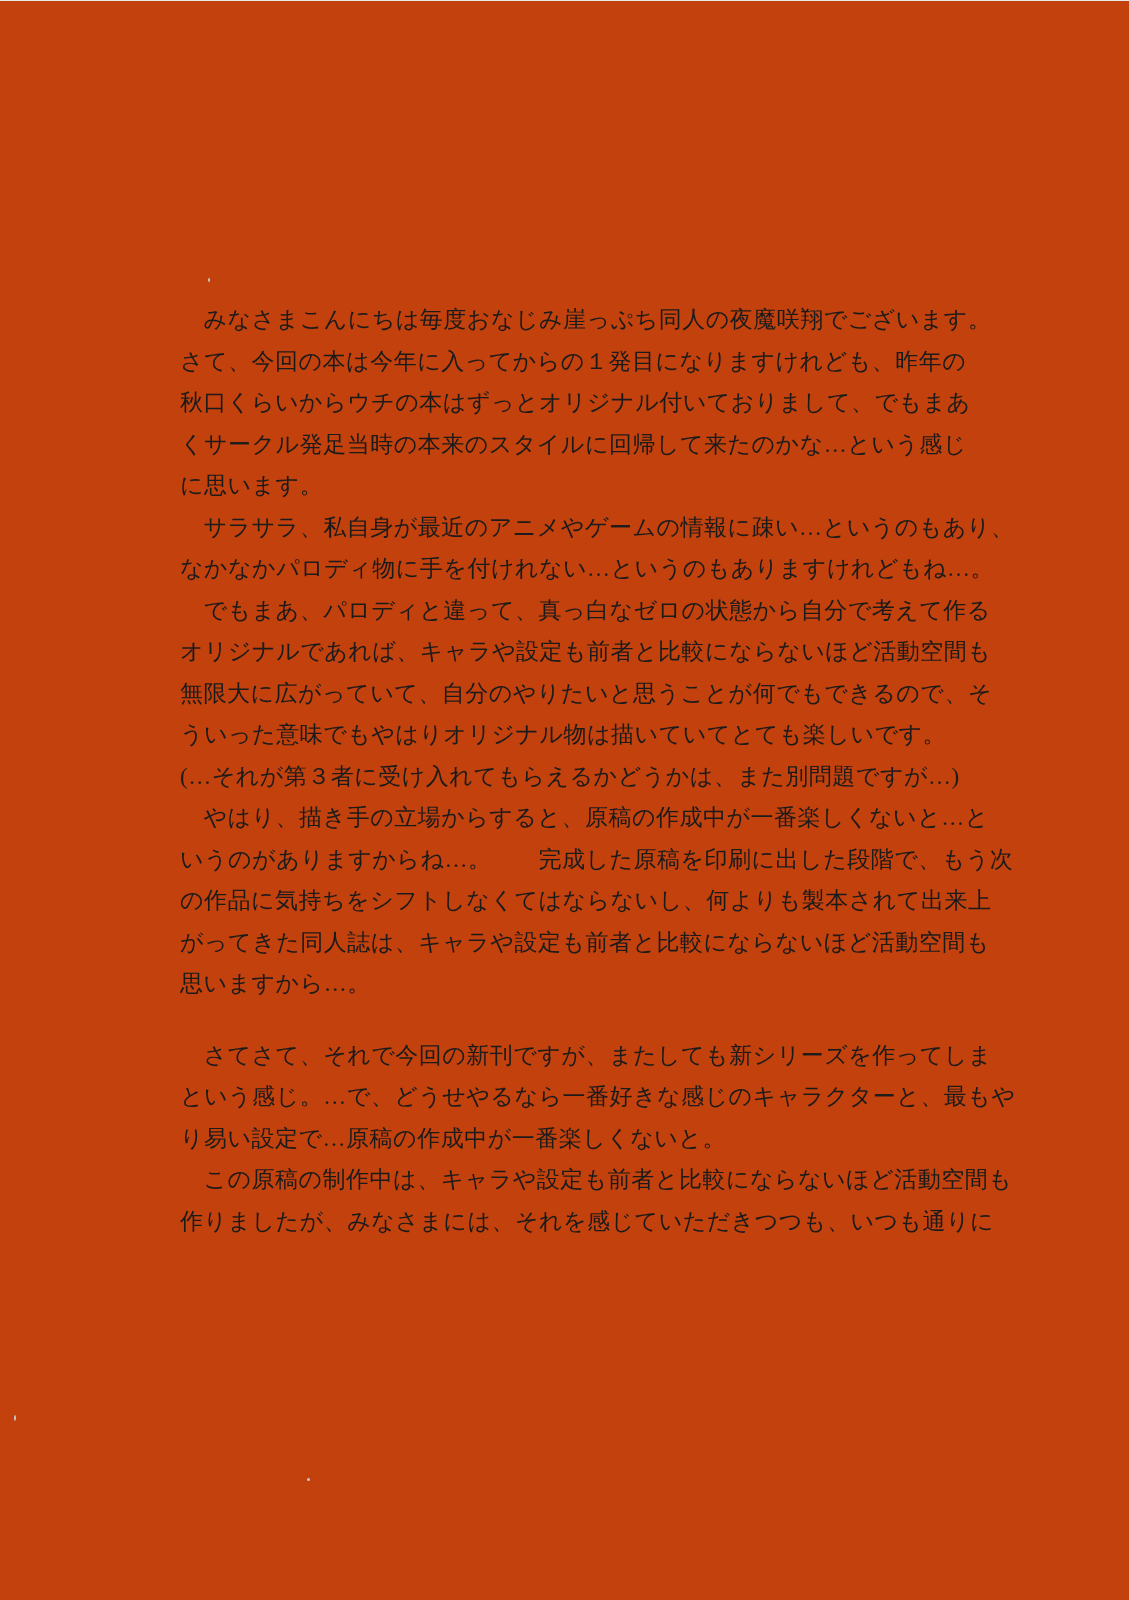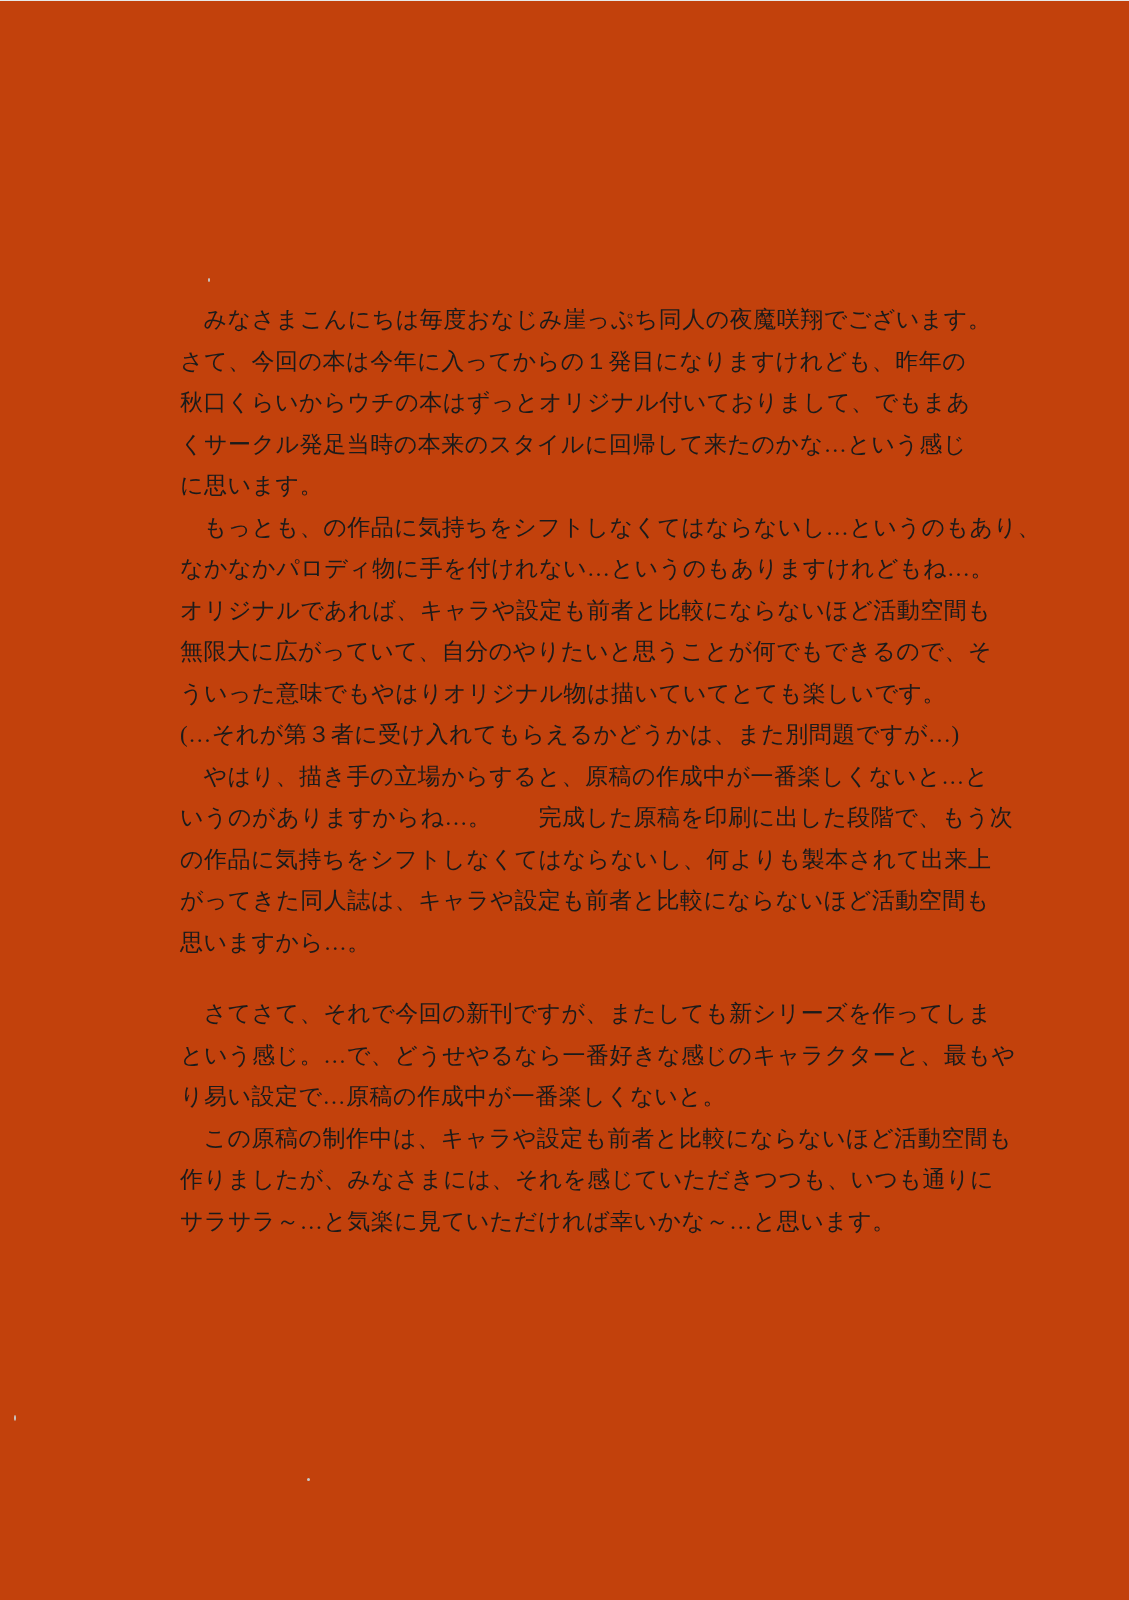--- a/index.html
+++ b/index.html
@@ -52,25 +52,26 @@
 
     <div class="para">
       <div class="line">　みなさまこんにちは毎度おなじみ崖っぷち同人の夜魔咲翔でございます。</div>
       <div class="line">さて、今回の本は今年に入ってからの１発目になりますけれども、昨年の</div>
       <div class="line">秋口くらいからウチの本はずっとオリジナル付いておりまして、でもまあ</div>
       <div class="line">くサークル発足当時の本来のスタイルに回帰して来たのかな…という感じ</div>
       <div class="line">に思います。</div>
     </div>
 
     <div class="para">
-      <div class="line">　もっとも、の作品に気持ちをシフトしなくてはならないし…というのもあり、</div>
+      <div class="line">　サラサラ、私自身が最近のアニメやゲームの情報に疎い…というのもあり、</div>
       <div class="line">なかなかパロディ物に手を付けれない…というのもありますけれどもね…。</div>
     </div>
 
     <div class="para">
+      <div class="line">　でもまあ、パロディと違って、真っ白なゼロの状態から自分で考えて作る</div>
       <div class="line">オリジナルであれば、キャラや設定も前者と比較にならないほど活動空間も</div>
       <div class="line">無限大に広がっていて、自分のやりたいと思うことが何でもできるので、そ</div>
       <div class="line">ういった意味でもやはりオリジナル物は描いていてとても楽しいです。</div>
       <div class="line">(…それが第３者に受け入れてもらえるかどうかは、また別問題ですが…)</div>
     </div>
 
     <div class="para">
       <div class="line">　やはり、描き手の立場からすると、原稿の作成中が一番楽しくないと…と</div>
       <div class="line">いうのがありますからね…。　　完成した原稿を印刷に出した段階で、もう次</div>
       <div class="line">の作品に気持ちをシフトしなくてはならないし、何よりも製本されて出来上</div>
@@ -82,21 +83,20 @@
 
     <div class="para">
       <div class="line">　さてさて、それで今回の新刊ですが、またしても新シリーズを作ってしま</div>
       <div class="line">という感じ。…で、どうせやるなら一番好きな感じのキャラクターと、最もや</div>
       <div class="line">り易い設定で…原稿の作成中が一番楽しくないと。</div>
     </div>
 
     <div class="para">
       <div class="line">　この原稿の制作中は、キャラや設定も前者と比較にならないほど活動空間も</div>
       <div class="line">作りましたが、みなさまには、それを感じていただきつつも、いつも通りに</div>
-      <div class="line">サラサラ～…と気楽に見ていただければ幸いかな～…と思います。</div>
     </div>
 
   </div>
 
   <div class="speck s1"></div>
   <div class="speck s2"></div>
   <div class="speck s3"></div>
 
 </div>
 

